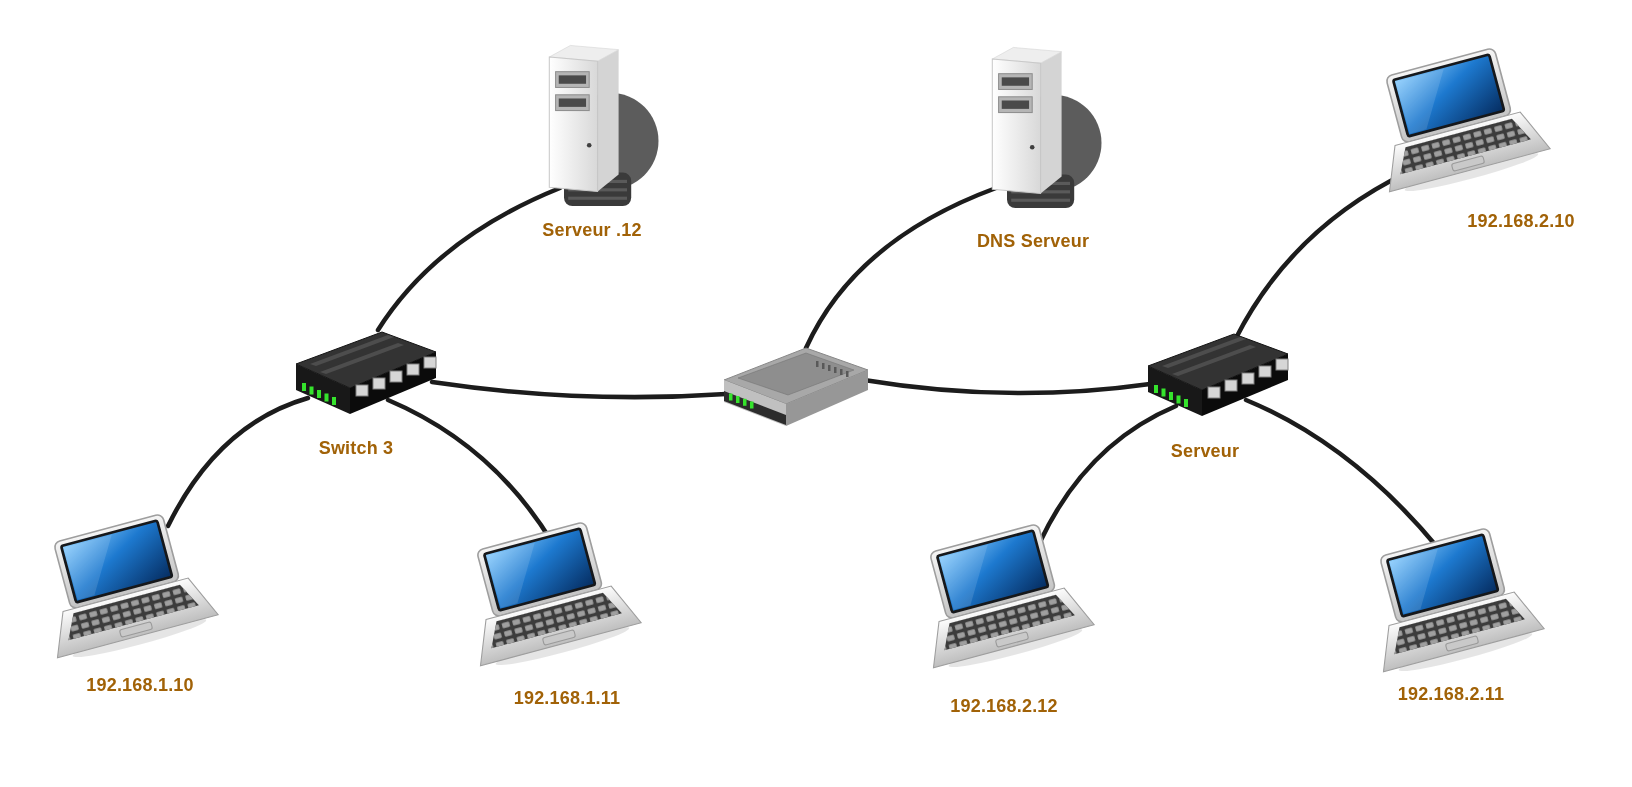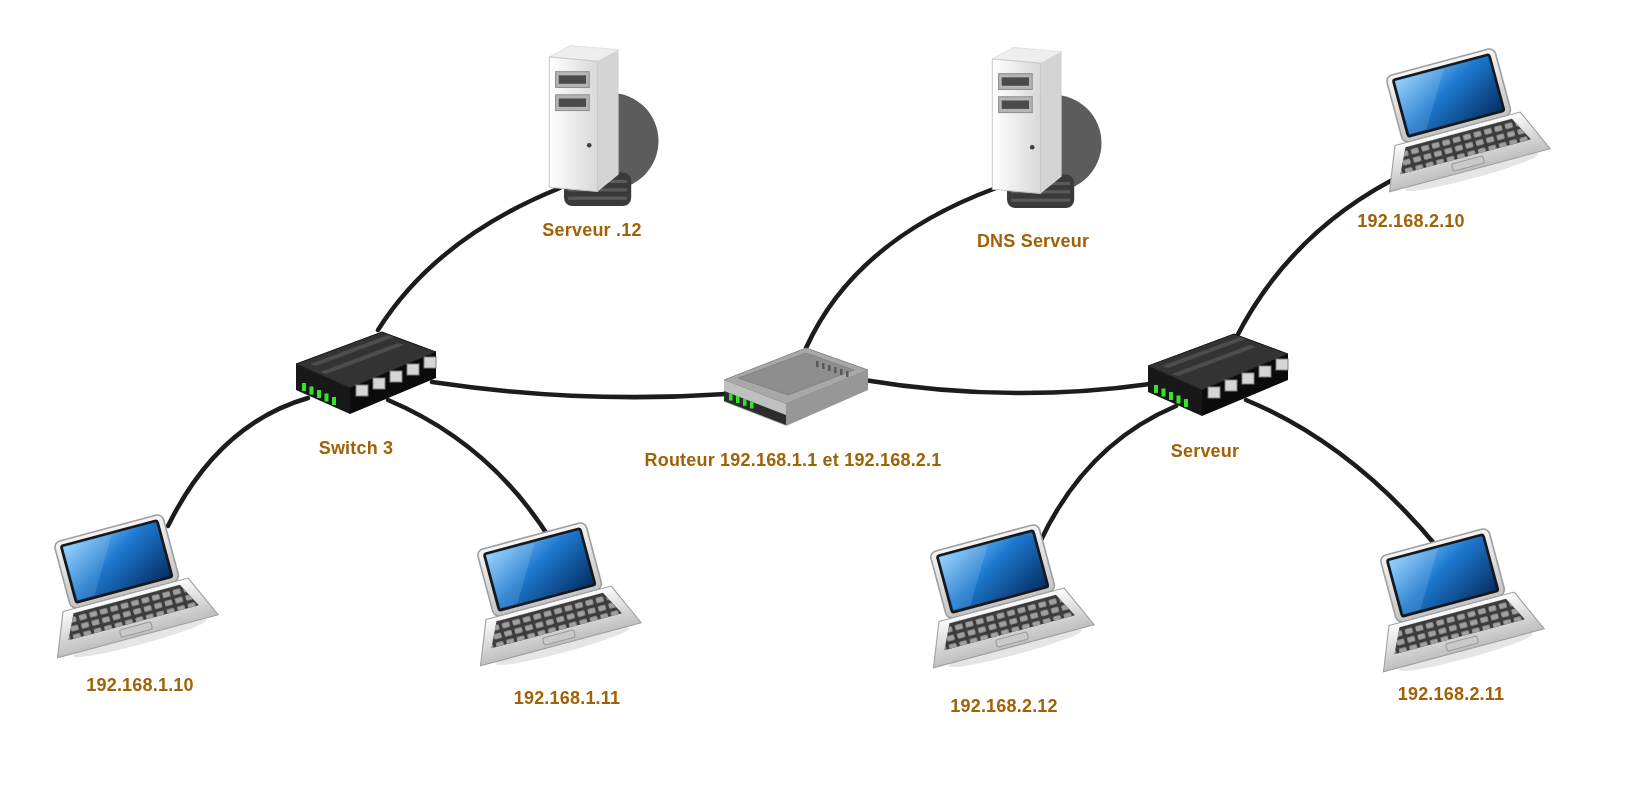--- a/index.html
+++ b/index.html
@@ -153,21 +153,20 @@
       <use href="#sym-laptop" transform="translate(126,588) rotate(-15) scale(1.08) translate(-80,-60)"></use>
       <use href="#sym-laptop" transform="translate(549,596) rotate(-15) scale(1.08) translate(-80,-60)"></use>
       <use href="#sym-laptop" transform="translate(1002,598) rotate(-15) scale(1.08) translate(-80,-60)"></use>
       <use href="#sym-laptop" transform="translate(1452,602) rotate(-15) scale(1.08) translate(-80,-60)"></use>
     </g>
   </svg>
 
   <div class="node-label" style="left:592px; top:220px">Serveur .12</div>
   <div class="node-label" style="left:1033px; top:231px">DNS Serveur</div>
   <div class="node-label" style="left:356px; top:438px">Switch 3</div>
-  <div class="node-label" style="left:793px; top:450px">Routeur 192.168.1.1 et 192.168.2.1</div>
   <div class="node-label" style="left:1205px; top:441px">Serveur</div>
-  <div class="node-label" style="left:1411px; top:211px">192.168.2.10</div>
+  <div class="node-label" style="left:1521px; top:211px">192.168.2.10</div>
   <div class="node-label" style="left:140px; top:675px">192.168.1.10</div>
   <div class="node-label" style="left:567px; top:688px">192.168.1.11</div>
   <div class="node-label" style="left:1004px; top:696px">192.168.2.12</div>
   <div class="node-label" style="left:1451px; top:684px">192.168.2.11</div>
 
 </div>
 
 </body></html>

